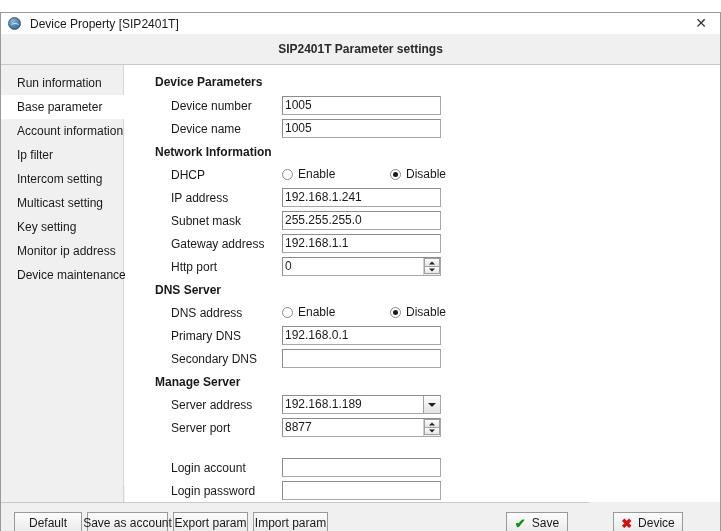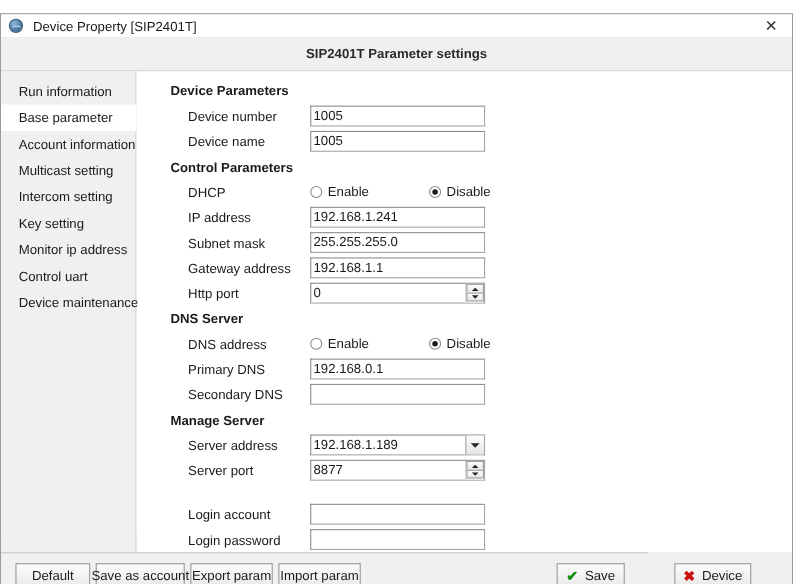--- a/index.html
+++ b/index.html
@@ -347,39 +347,39 @@
     <div class="header-title">SIP2401T Parameter settings</div>
   </div>
 
   <div class="body-area">
 
     <div class="sidebar">
       <div class="side-gap"></div>
       <div class="side-item">Run information</div>
       <div class="side-item selected">Base parameter</div>
       <div class="side-item">Account information</div>
+      <div class="side-item">Ip filter</div>
+      <div class="side-item">Intercom setting</div>
       <div class="side-item">Multicast setting</div>
-      <div class="side-item">Intercom setting</div>
       <div class="side-item">Key setting</div>
       <div class="side-item">Monitor ip address</div>
-      <div class="side-item">Control uart</div>
       <div class="side-item">Device maintenance</div>
     </div>
 
     <div class="content">
 
       <div class="group-title" style="top:10px">Device Parameters</div>
 
       <div class="row-label" style="top:34px">Device number</div>
       <div class="field" style="top:31px">1005</div>
 
       <div class="row-label" style="top:57px">Device name</div>
       <div class="field" style="top:54px">1005</div>
 
-      <div class="group-title" style="top:80px">Control Parameters</div>
+      <div class="group-title" style="top:80px">Network Information</div>
 
       <div class="row-label" style="top:103px">DHCP</div>
       <div class="radio-group" style="top:101px">
         <div class="radio-opt" style="left:0px">
           <span class="radio-mark"></span>
           <span>Enable</span>
         </div>
         <div class="radio-opt" style="left:108px">
           <span class="radio-mark on"></span>
           <span>Disable</span>

